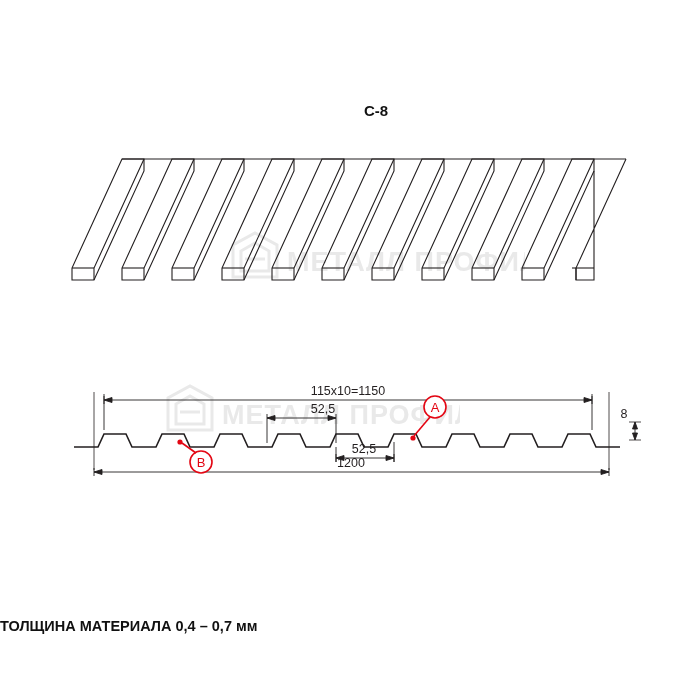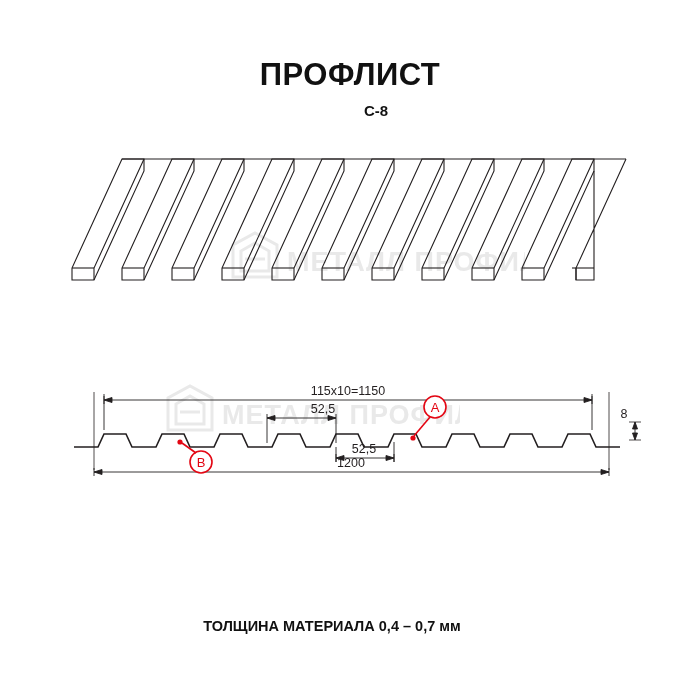--- a/index.html
+++ b/index.html
@@ -40,21 +40,20 @@
     font-size: 15px;
     font-weight: bold;
     color: #111111;
     margin-left: 18px;
   }
   .footer-note {
     position: absolute;
     top: 618px;
     left: 0;
     width: 664px;
-    text-align: center;
     font-size: 14.5px;
     font-weight: bold;
     color: #111111;
   }
   .iso-wrap {
     position: absolute;
     top: 140px;
     left: 60px;
     width: 580px;
     height: 160px;
@@ -74,21 +73,20 @@
   .wm svg { display: block; }
   svg text {
     font-family: "Liberation Sans", sans-serif;
   }
 </style>
 </head>
 <body>
 
 <div class="page">
 
-  <div class="title">ПРОФЛИСТ</div>
   <div class="subtitle">С-8</div>
 
   <div class="wm" style="top:215px; left:225px;">
     <svg width="300" height="90" viewBox="0 0 300 90">
       <g fill="none" stroke="#e9e9e9" stroke-width="3">
         <path d="M8 62 L8 30 L30 18 L52 30 L52 62 Z"></path>
         <path d="M16 56 L16 36 L30 28 L44 36 L44 56 Z"></path>
         <path d="M20 44 L40 44"></path>
       </g>
       <text x="62" y="56" font-size="27" font-weight="bold" fill="#e9e9e9" letter-spacing="1">МЕТАЛЛ ПРОФИЛЬ</text>

